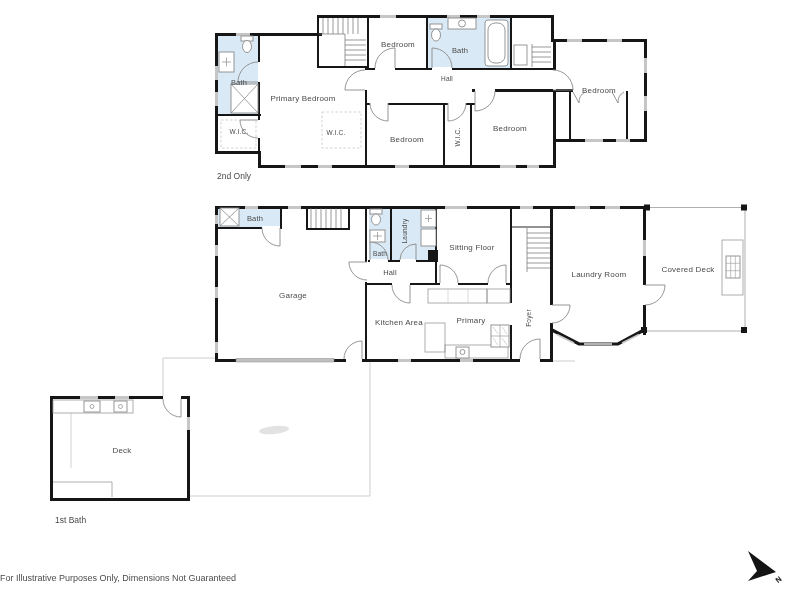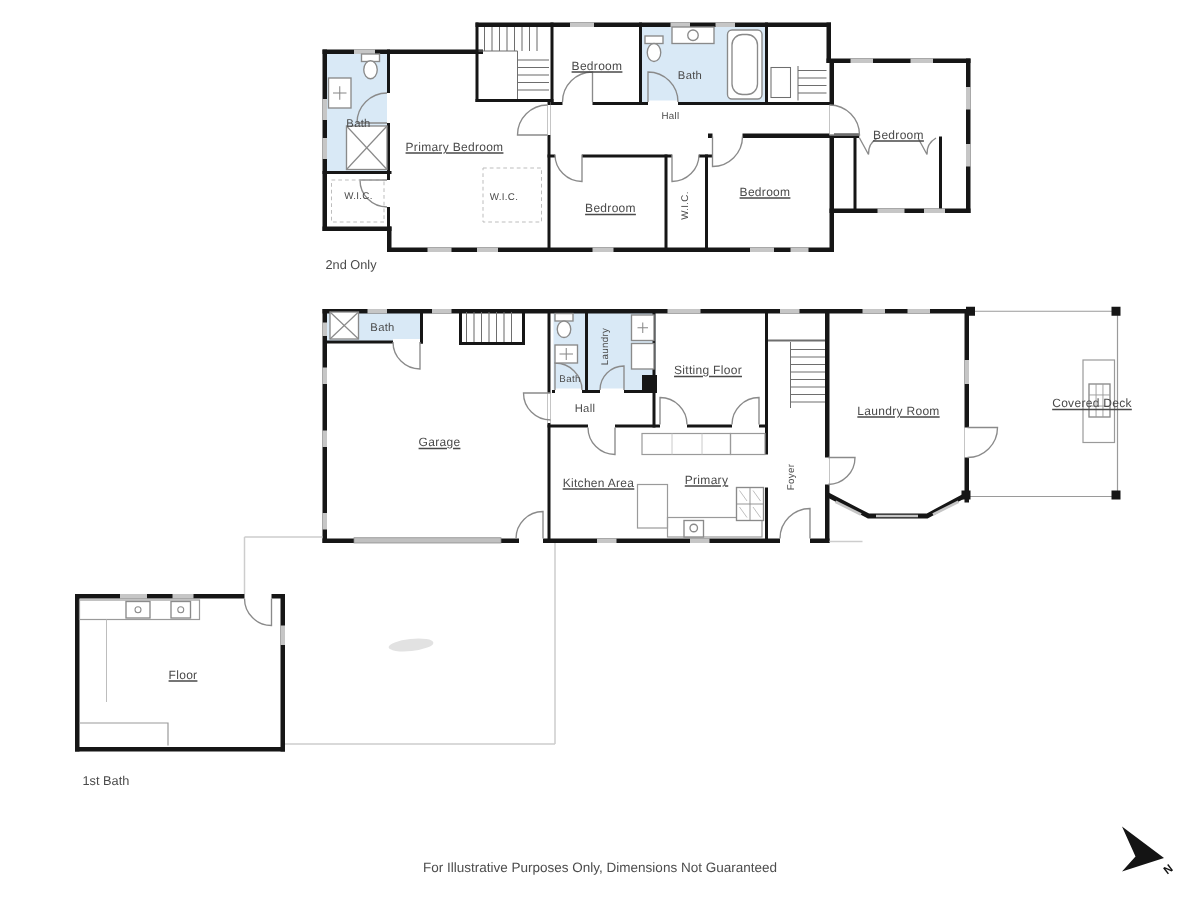--- a/index.html
+++ b/index.html
@@ -2,24 +2,24 @@
 <html><head>
 <meta charset="utf-8">
 <style>
   html,body{margin:0;padding:0;background:#fff;}
   #canvas{position:relative;width:800px;height:600px;background:#ffffff;overflow:hidden;
           font-family:"Liberation Sans",sans-serif;}
   #plan-svg{position:absolute;left:0;top:0;}
   .lbl{position:absolute;transform:translate(-50%,-50%);font-size:7.5px;color:#4a4a4a;
        white-space:nowrap;letter-spacing:.2px;}
   .lbl.sm{font-size:6.5px;}
-  .lbl.md{font-size:8px;text-decoration:underline;}
+  .lbl.md{font-size:8px;}
   .lbl.v{transform:translate(-50%,-50%) rotate(-90deg);}
   .flo-title{position:absolute;font-size:8.5px;color:#4a4a4a;transform:translateY(-50%);}
-  .disclaimer{position:absolute;left:0;right:0;top:573px;text-align:center;font-size:9px;
+  .disclaimer{position:absolute;left:0;right:0;top:573px;text-align:left;font-size:9px;
               color:#4c4c4c;}
   .compass-n{position:absolute;left:776px;top:575px;font-size:7.5px;color:#111;
              transform:rotate(-38deg);font-weight:bold;}
   svg .wall{fill:#161616;}
   svg .gap{fill:#ffffff;}
   svg .win{fill:#c6c6c6;}
   svg .fix{fill:#ffffff;stroke:#8a8a8a;stroke-width:.9;}
   svg .thin{fill:none;stroke:#9a9a9a;stroke-width:.8;}
   svg .door{fill:none;stroke:#8a8a8a;stroke-width:.9;}
   svg .stair{stroke:#6e6e6e;stroke-width:.7;}
@@ -387,20 +387,20 @@
 <span class="lbl" style="left:255px;top:218px">Bath</span>
 <span class="lbl md" style="left:293px;top:295px">Garage</span>
 <span class="lbl sm" style="left:380px;top:253px">Bath</span>
 <span class="lbl sm v" style="left:404px;top:231px">Laundry</span>
 <span class="lbl" style="left:390px;top:272px">Hall</span>
 <span class="lbl md" style="left:472px;top:247px">Sitting Floor</span>
 <span class="lbl md" style="left:399px;top:322px">Kitchen Area</span>
 <span class="lbl md" style="left:471px;top:320px">Primary</span>
 <span class="lbl sm v" style="left:528px;top:318px">Foyer</span>
 <span class="lbl md" style="left:599px;top:274px">Laundry Room</span>
-<span class="lbl md" style="left:728px;top:269px">Covered Deck</span>
-<span class="lbl md" style="left:122px;top:450px">Floor</span>
+<span class="lbl md" style="left:688px;top:269px">Covered Deck</span>
+<span class="lbl md" style="left:122px;top:450px">Deck</span>
 <span class="flo-title" style="left:55px;top:520px">1st Bath</span>
 
 <div class="disclaimer">For Illustrative Purposes Only, Dimensions Not Guaranteed</div>
 <span class="compass-n">N</span>
 
 </div>
 
 </body></html>

